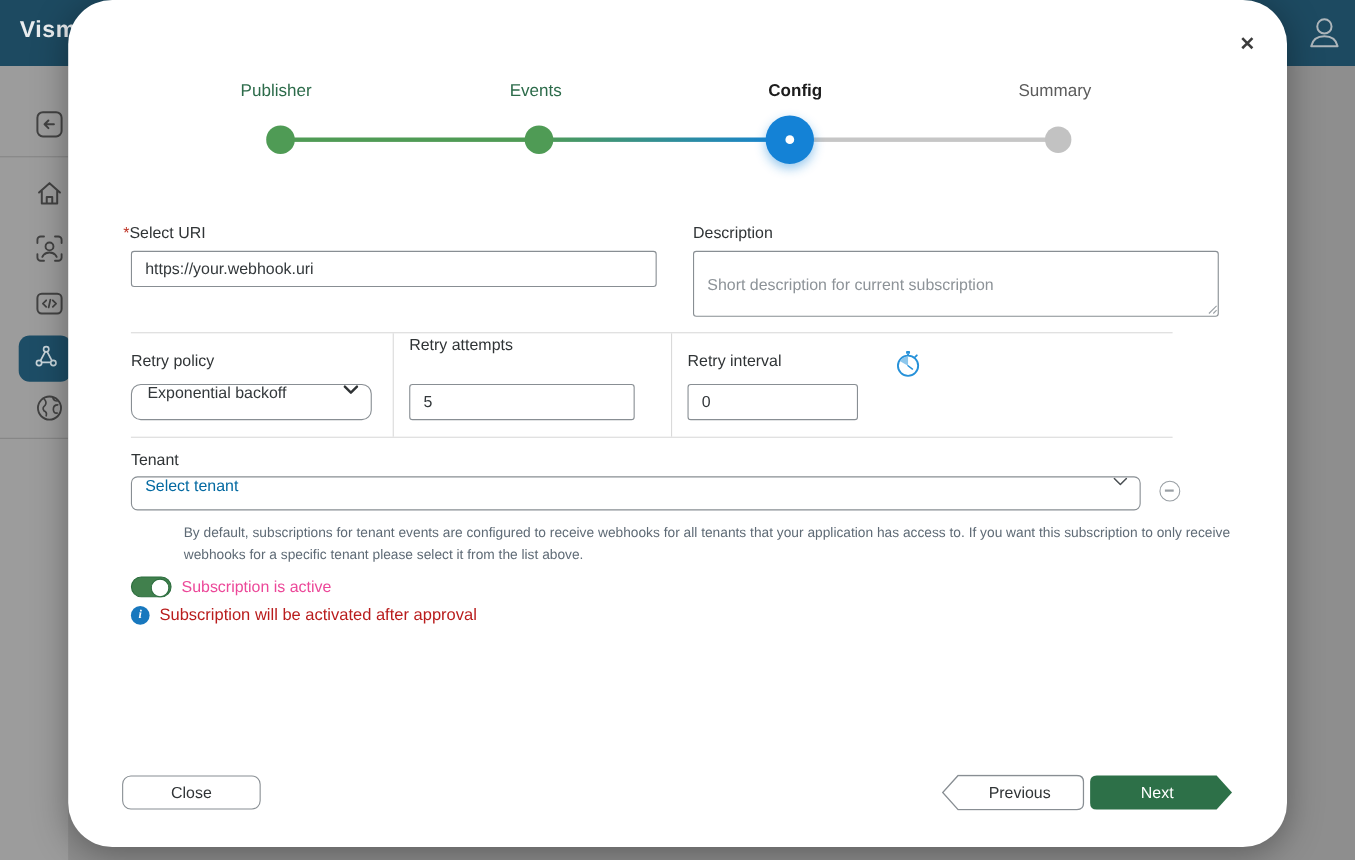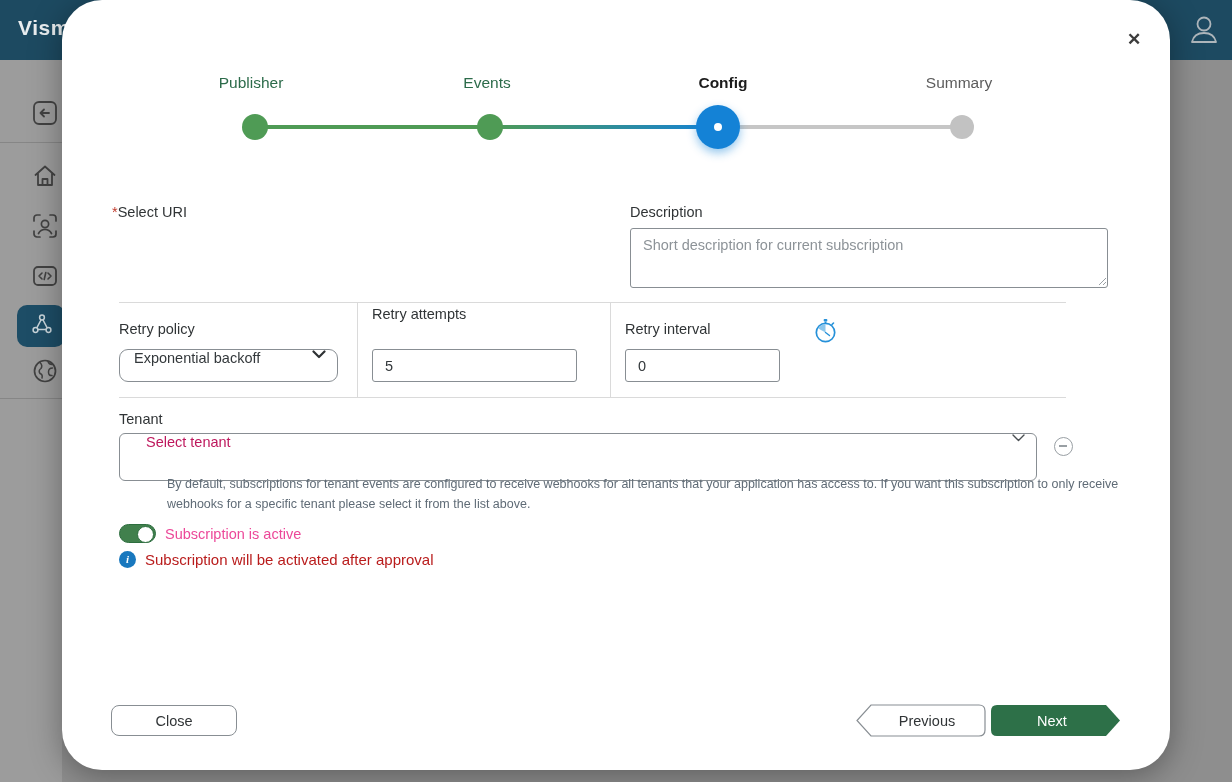--- a/index.html
+++ b/index.html
@@ -65,30 +65,30 @@
 
   
   .f-label { position:absolute; font-size:14.5px; color:#303436; }
   .req { color:#c0392b; }
   .t-input {
     position:absolute; border:1px solid #888e93; border-radius:3px;
     font-family:"Liberation Sans", sans-serif; font-size:14.5px; color:#33383b;
     padding:0 12px; background:#fff;
   }
   .t-input::placeholder, textarea::placeholder { color:#8d9398; opacity:1; }
-  textarea.t-input { padding-top:8px; resize:none; }
+  textarea.t-input { padding-top:23px; resize:none; }
   .resize-grip { position:absolute; }
   .divider { position:absolute; left:57px; width:947px; height:1px; background:#dadada; }
   .vdiv { position:absolute; width:1px; background:#dadada; top:303px; height:94px; }
   .select-box {
     position:absolute; border:1px solid #888e93; background:#fff;
     display:flex; align-items:flex-start; font-size:14.5px; color:#33383b; cursor:pointer;
   }
   .retry-select { left:57px; top:349px; width:219px; height:33px; border-radius:9px; padding:0 14px; }
-  .tenant-select { left:57px; top:433px; width:918px; height:48px; border-radius:6px; padding:0 26px; color:#be185d; }
+  .tenant-select { left:57px; top:433px; width:918px; height:31px; border-radius:6px; padding:0 12px; color:#0369a1; }
   .select-box svg { position:absolute; right:11px; }
   .help-text { position:absolute; left:57px; top:474px; width:986px; font-size:12.5px; line-height:20px; color:#5f6b76;margin-left:48px; }
   .minus-btn {
     position:absolute; left:992px; top:437px; width:19px; height:19px; border-radius:50%;
     border:1.4px solid #999fa4; background:#fff; cursor:pointer;
   }
   .minus-btn::after { content:""; position:absolute; left:4px; top:7px; width:8px; height:1.6px; background:#999fa4; }
 
   .toggle {
     position:absolute; left:57px; top:524px; width:37px; height:19px; border-radius:10px;
@@ -171,20 +171,21 @@
     <div class="step-label upcoming" style="left:817px">Summary</div>
     <div class="track seg1"></div>
     <div class="track seg2"></div>
     <div class="track seg3"></div>
     <div class="dot done" style="left:180px"></div>
     <div class="dot done" style="left:415px"></div>
     <div class="dot active" style="left:634px"></div>
     <div class="dot upcoming" style="left:888px"></div>
 
     <div class="f-label" style="left:50px; top:204px"><span class="req">*</span><span>Select URI</span></div>
+    <input class="t-input" style="left: 57px; top: 228px; width: 478px; height: 33px;" value="https://your.webhook.uri">
 
     <div class="f-label" style="left:568px; top:204px">Description</div>
     <textarea class="t-input" style="left: 568px; top: 228px; width: 478px; height: 60px;" placeholder="Short description for current subscription"></textarea>
     <svg class="resize-grip" style="left:1036px; top:277px" width="9" height="9" viewBox="0 0 9 9">
       <path d="M8 1 L1 8 M8 5 L5 8" stroke="#9aa0a5" stroke-width="1"></path>
     </svg>
 
     <div class="divider" style="top:302px"></div>
 
     <div class="vdiv" style="left:295px"></div>

